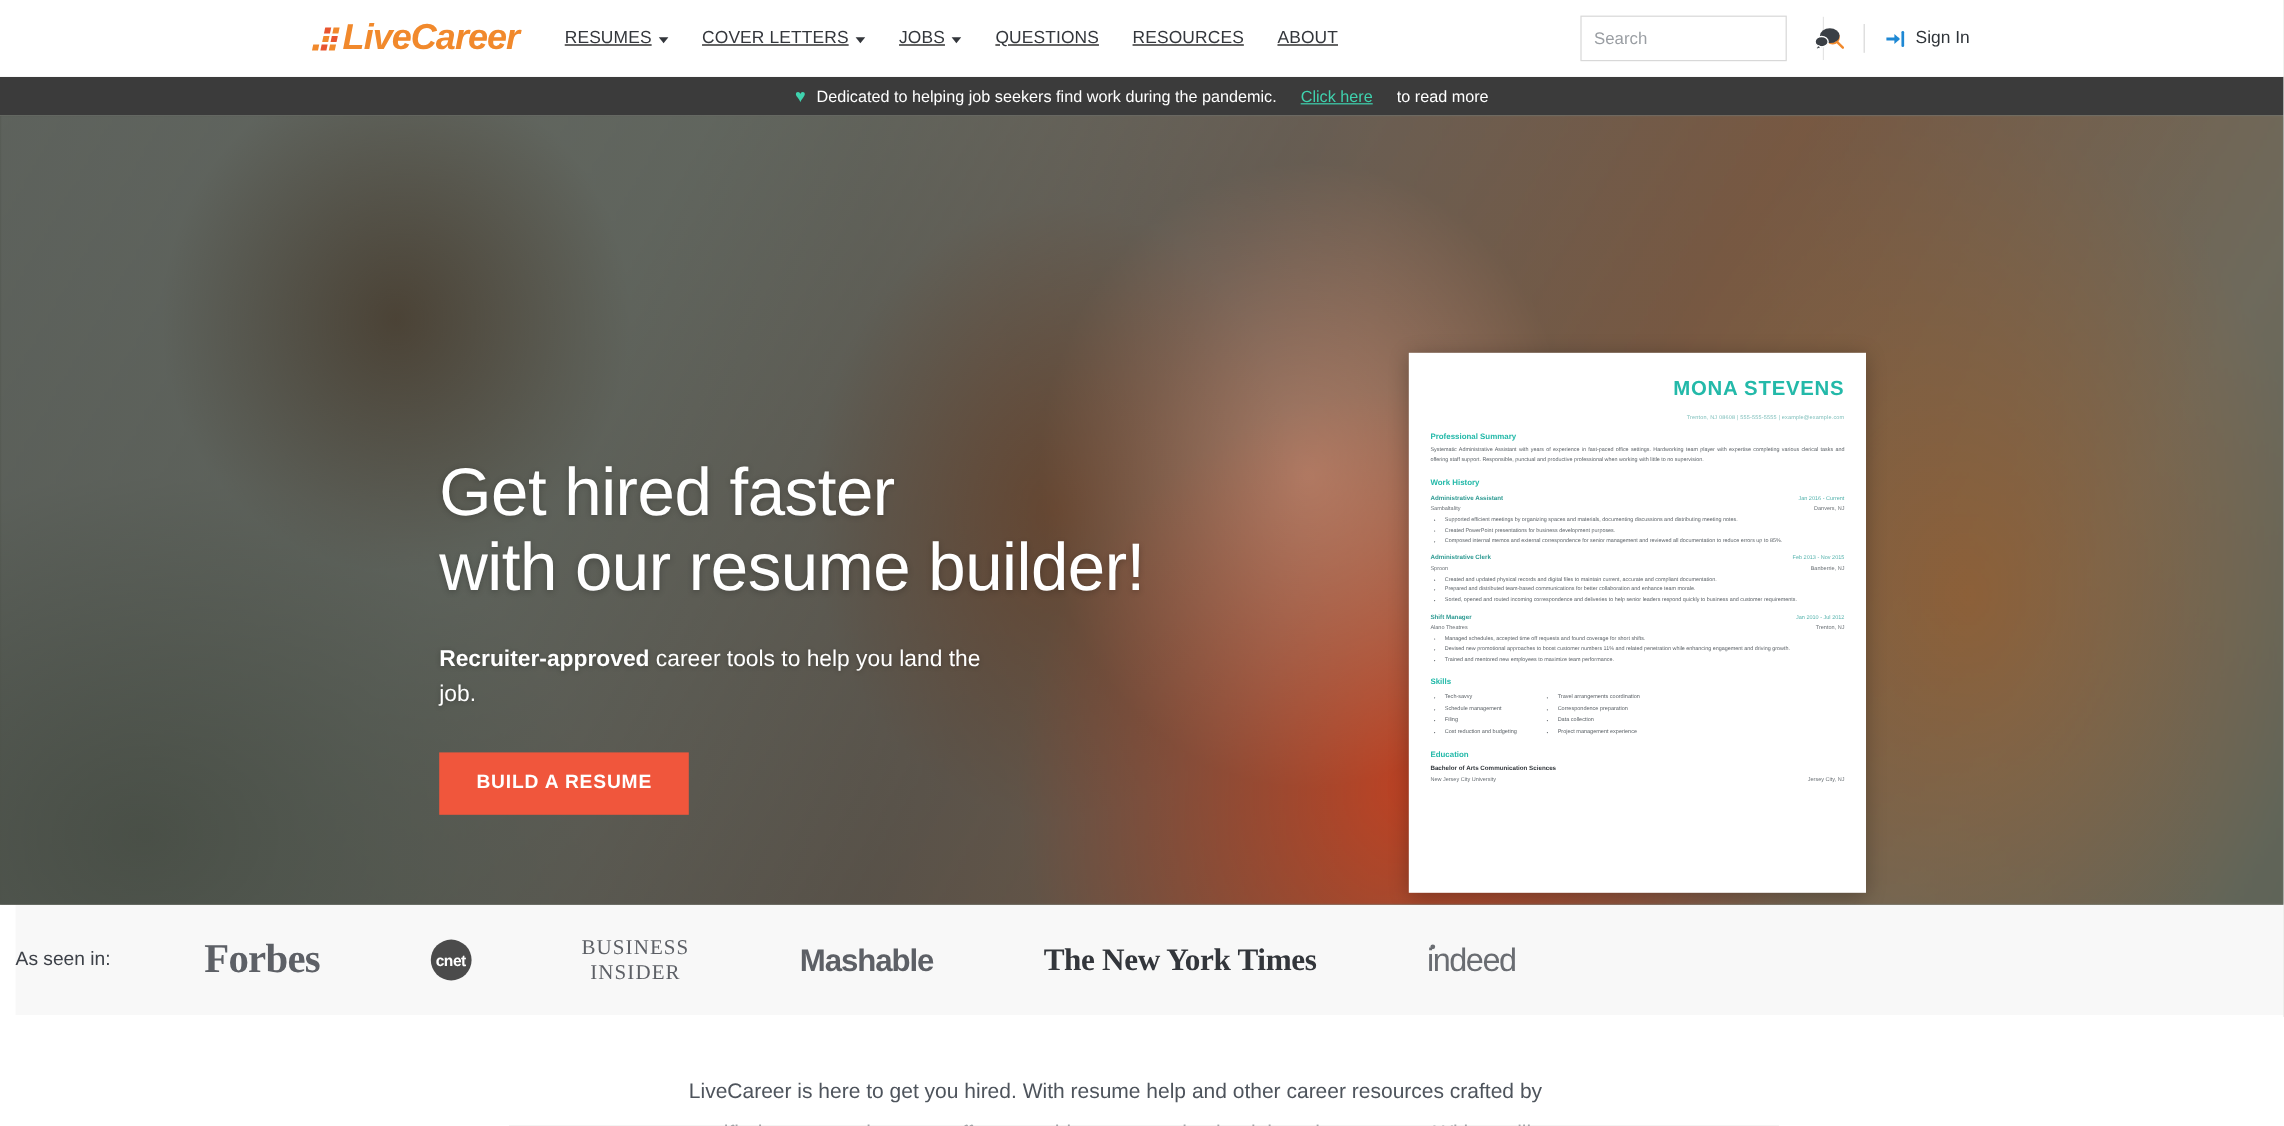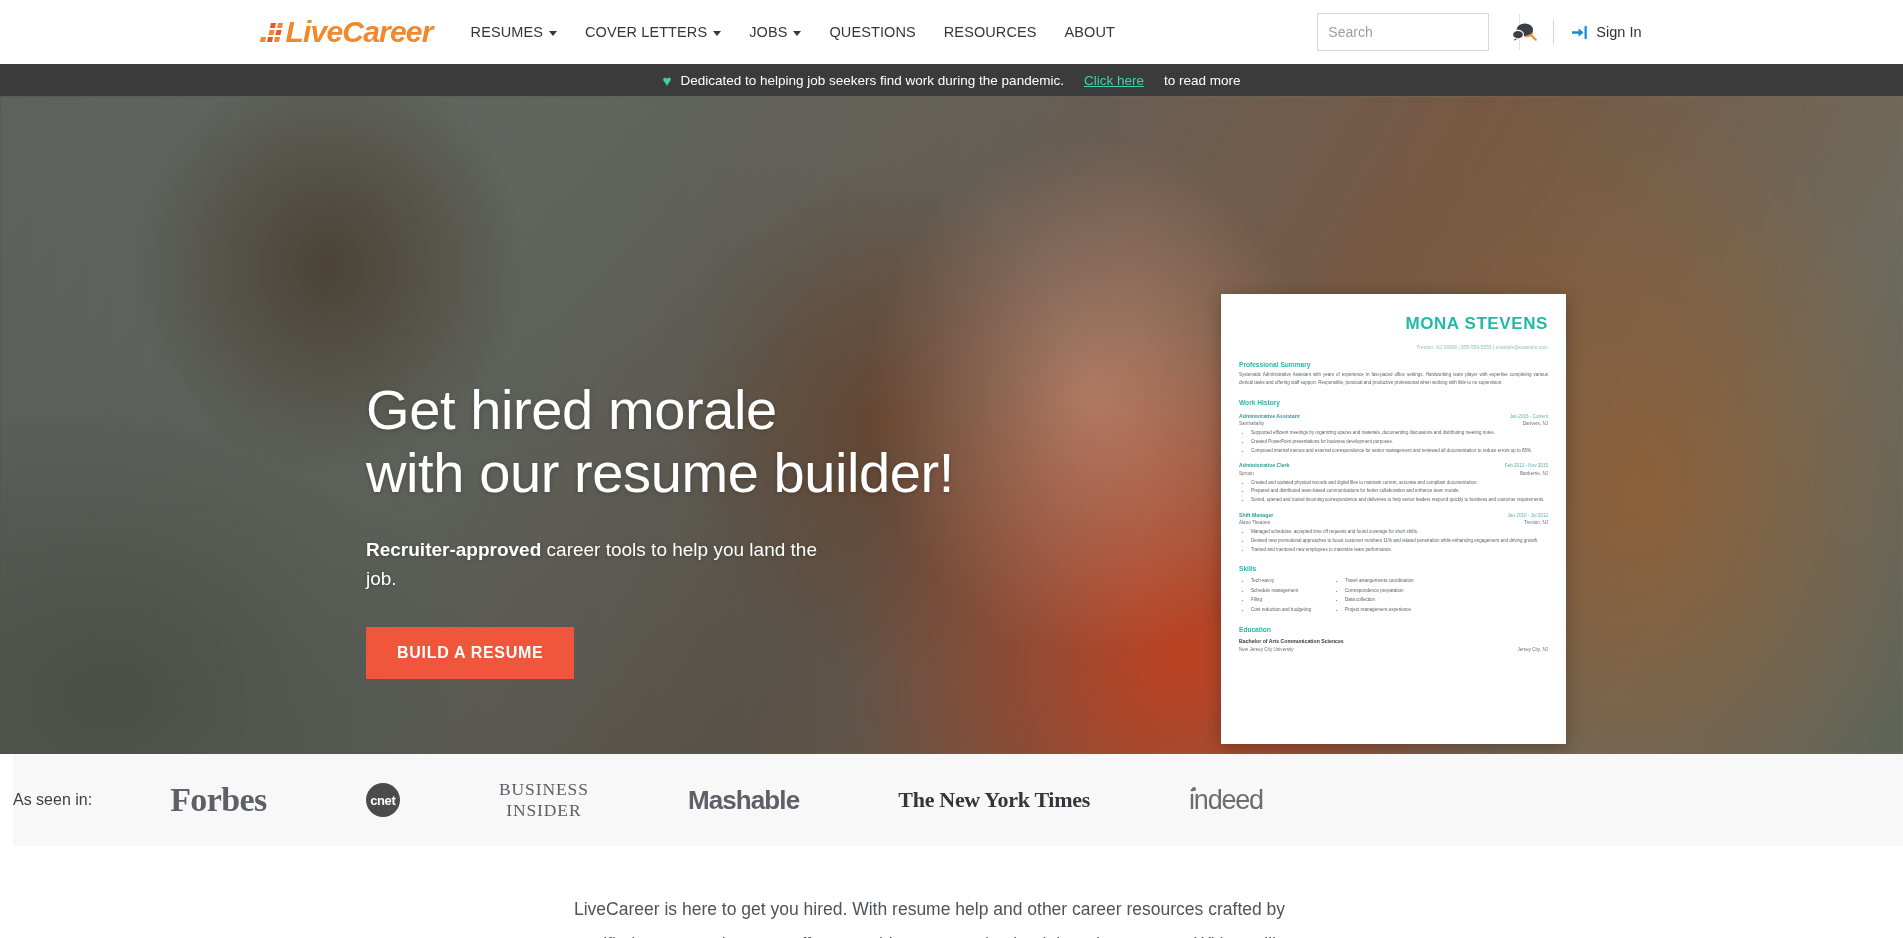--- a/index.html
+++ b/index.html
@@ -51,20 +51,21 @@
     font-style: italic;
     color: #f1892c;
     letter-spacing: -0.8px;
     line-height: 1;
     white-space: nowrap;
   }
   .nav {
     display: flex;
     align-items: center;
     gap: 0px;
+    text-decoration: underline;
   }
   .nav-item {
     font-size: 14.5px;
     color: #33363b;
     padding: 8px 14px;
     cursor: pointer;
     white-space: nowrap;
     display: flex;
     align-items: center;
     gap: 6px;
@@ -217,23 +218,23 @@
     font-weight: bold;
     letter-spacing: 0.7px;
     padding: 17px 31px;
     cursor: pointer;
     font-family: Liberation Sans, sans-serif;
   }
 
   
   .resume-card {
     position: absolute;
-    left: 1221px;
+    left: 1174px;
     top: 198px;
-    width: 345px;
+    width: 381px;
     height: 450px;
     background: #ffffff;
     box-shadow: 0 3px 16px rgba(0,0,0,0.28);
     padding: 16px 18px 10px 18px;
     z-index: 6;
     overflow: hidden;
     font-family: "Liberation Sans", sans-serif;
     color: #41464c;
   }
   .r-name {
@@ -371,21 +372,21 @@
     text-align: center;
   }
   .lg-mash {
     font-size: 26px;
     font-weight: bold;
     color: #5d6066;
     letter-spacing: -0.9px;
   }
   .lg-nyt {
     font-family: "Liberation Serif", serif;
-    font-size: 22px;
+    font-size: 26px;
     color: #33363b;
     font-weight: bold;
     letter-spacing: -0.3px;
     white-space: nowrap;
   }
   .lg-indeed {
     font-size: 27px;
     color: #6a6d72;
     letter-spacing: -1.2px;
     position: relative;
@@ -498,21 +499,21 @@
   <a>Click here</a>
   <span>to read more</span>
 </div>
 
 <div class="hero">
   <div class="hero-bg"></div>
   <div class="hero-tint"></div>
 
   <div class="hero-content">
     <h1 class="hero-h1">
-      <span>Get hired morale</span>
+      <span>Get hired faster</span>
       <span class="line2">with our resume builder!</span>
     </h1>
     <p class="hero-sub">
       <b>Recruiter-approved</b><span> career tools to help you land the job.</span>
     </p>
     <button class="cta-btn">BUILD A RESUME</button>
   </div>
 
   <div class="resume-card">
     <div class="r-name">MONA STEVENS</div>

